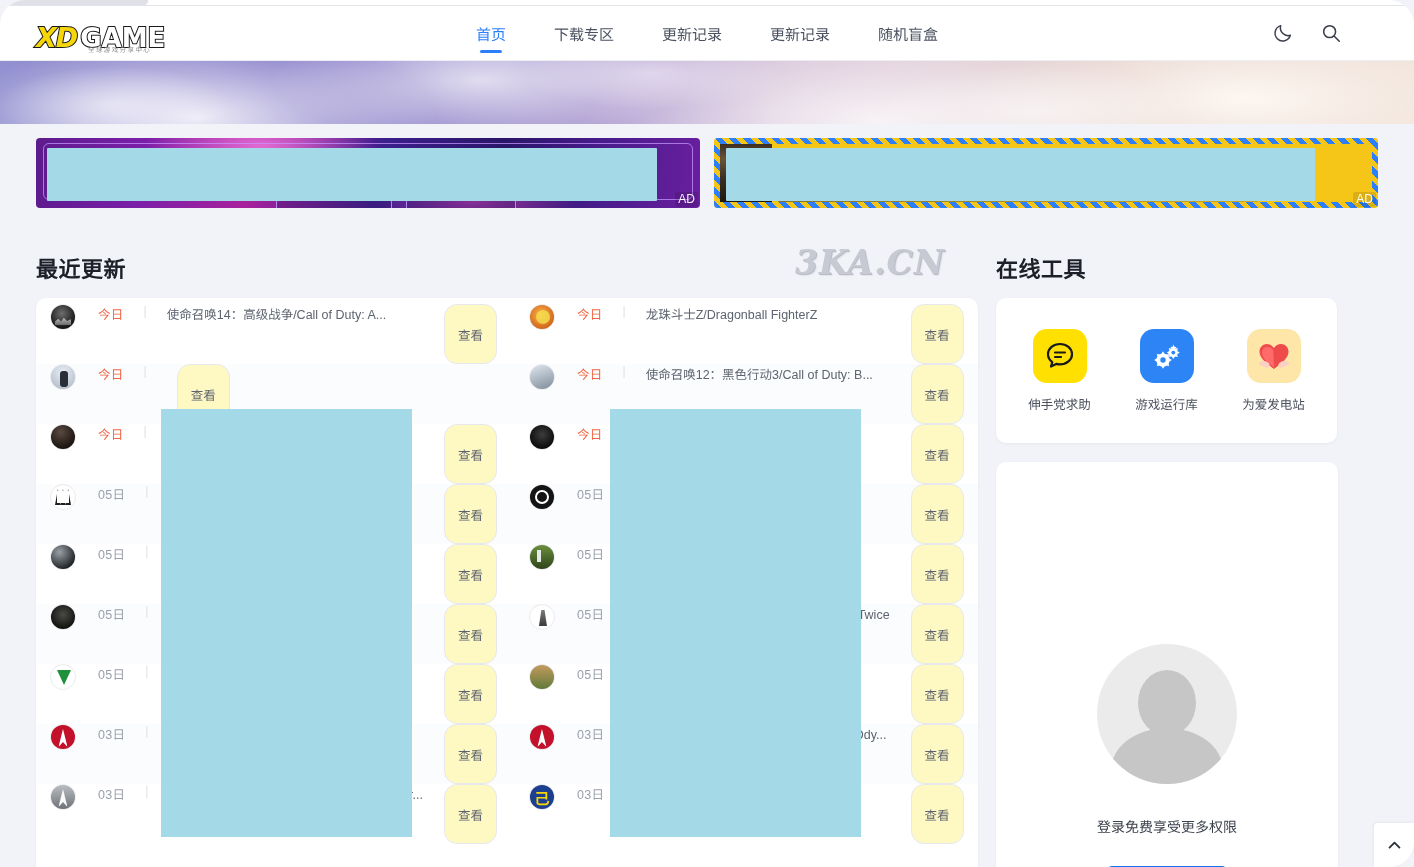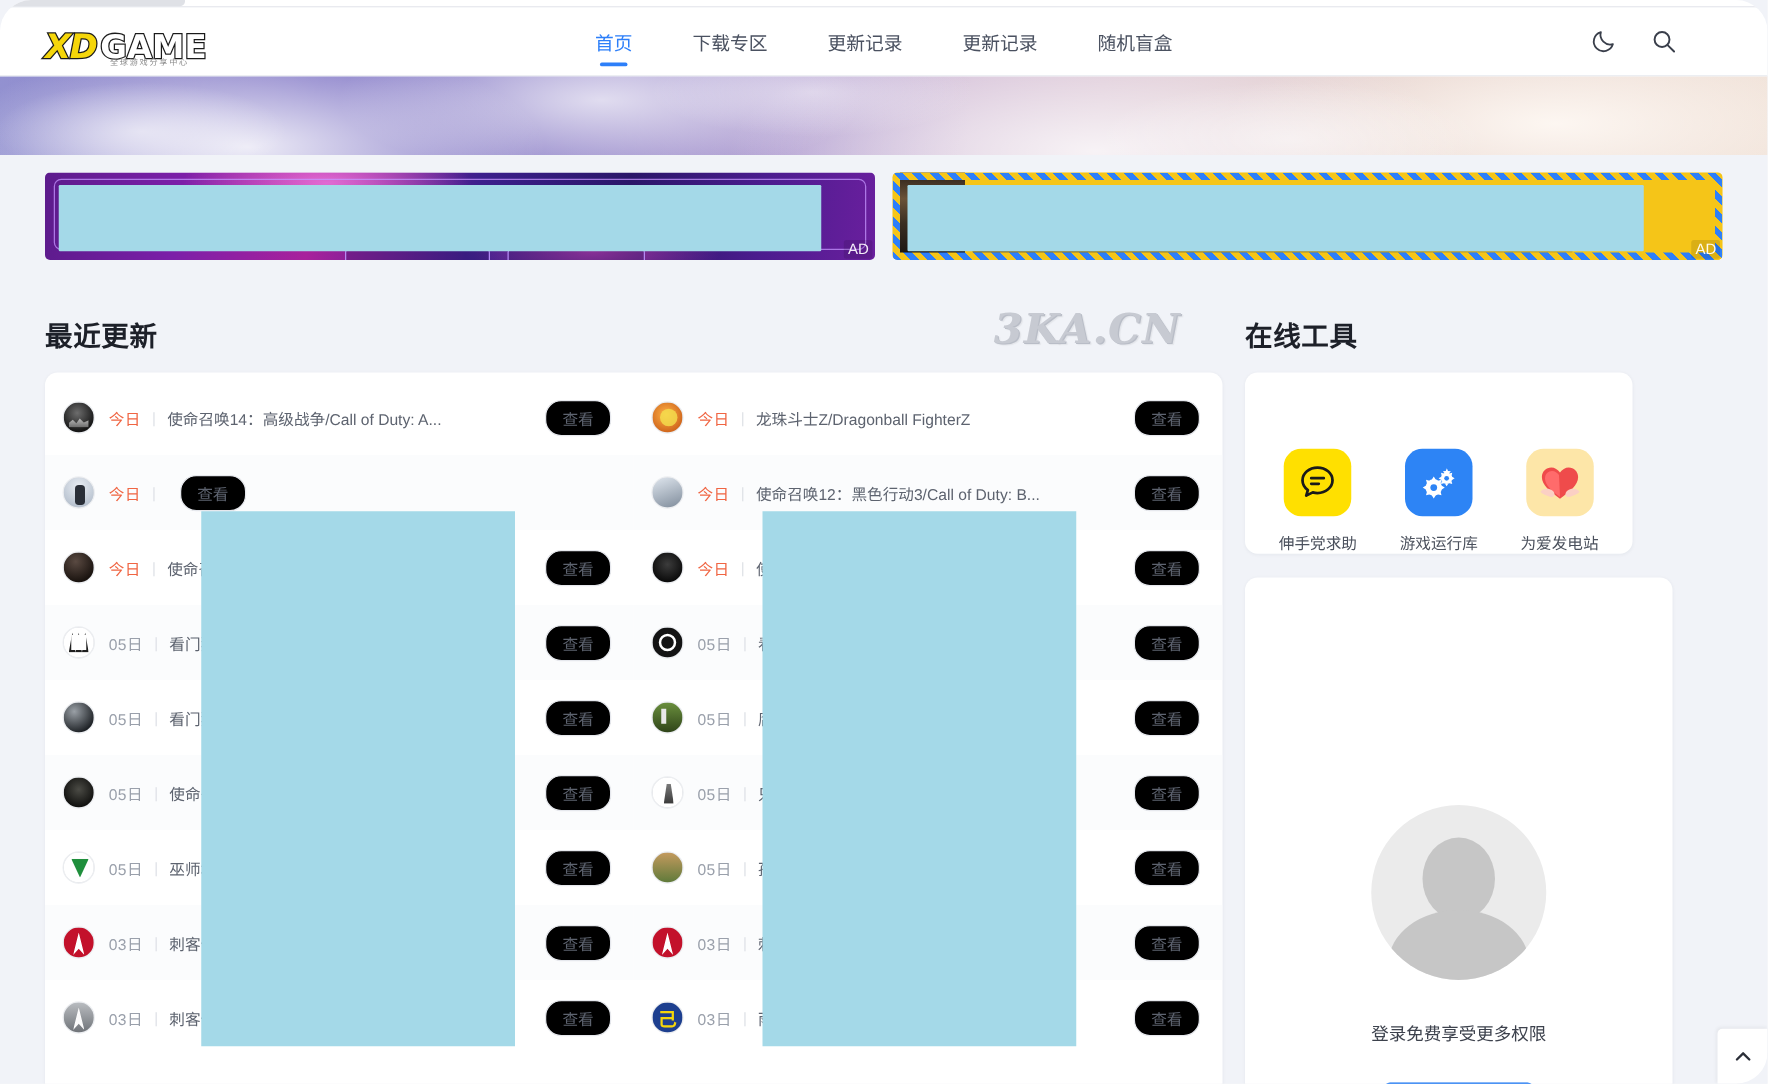--- a/index.html
+++ b/index.html
@@ -196,23 +196,24 @@
     width: 942px; height: 700px;
     background: #ffffff; border-radius: 10px;
     box-shadow: 0 1px 3px rgba(20,30,60,0.05);
     overflow: hidden;
   }
   .updates-grid {
     display: grid; grid-template-columns: 1fr 1fr;
     padding: 6px 0 0 0;
   }
   .u-row {
-    display: flex; align-items: center;
+    display: flex; 
     height: 60px; padding: 0 18px 0 14px;
     cursor: pointer;
+    gap: 11px;
   }
   .u-row.alt { background: #fbfcfd; }
   .u-ava {
     width: 26px; height: 26px; border-radius: 50%;
     flex: 0 0 26px; margin-right: 11px;
     background: #d7d9dd; overflow: hidden; position: relative;
     border: 1px solid #eceef1;
   }
   .u-date {
     font-size: 12.5px; color: #9aa0ab; flex: 0 0 auto;
@@ -221,21 +222,21 @@
   .u-date.today { color: #f06543; }
   .u-sep { color: #dfe2e7; margin: 0 9px; font-size: 12px; }
   .u-title {
     flex: 1 1 auto; min-width: 0;
     font-size: 12.5px; color: #5d6personally; color: #5d636f;
     white-space: nowrap; overflow: hidden; text-overflow: ellipsis;
   }
   .u-btn {
     flex: 0 0 auto; margin-left: 10px;
     font-size: 12.5px; color: #5d636f;
-    border: 1px solid #e6e8ed; background: #000000;
+    border: 1px solid #e6e8ed; background: #fef9c3;
     border-radius: 13px; padding: 4px 13px;
     cursor: pointer; white-space: nowrap;
   }
 
   
   .av { position: absolute; inset: 0; }
   .av-cod   { background: radial-gradient(circle at 45% 35%, #6d6d6d, #171717 70%); }
   .av-cod::after { content:""; position:absolute; left:4px; bottom:4px; right:4px; height:9px;
                    background: linear-gradient(180deg,#cfcfcf,#6a6a6a); clip-path: polygon(0 60%,20% 30%,38% 62%,55% 20%,75% 55%,100% 35%,100% 100%,0 100%); }
   .av-wd    { background: radial-gradient(circle at 50% 30%, #e9eef4, #b9c3d0 75%); }
@@ -267,24 +268,24 @@
   .av-stat::after{ content:""; position:absolute; left:9px; top:5px; width:8px; height:16px;
                    background: linear-gradient(180deg,#7b7b7b,#3a3a3a); clip-path: polygon(30% 0,70% 0,100% 100%,0 100%); }
   .av-sand  { background: linear-gradient(180deg,#c49a5e,#5f7a3a); }
   .av-e     { background:#1d3f8f; }
   .av-e::after{ content:"己"; position:absolute; inset:0; color:#f5d60a; font-size:15px;
                 display:flex; align-items:center; justify-content:center; font-weight:bold; }
 
   
   .tools-card {
     position: absolute; left: 996px; top: 174px;
-    width: 310px; height: 145px;
+    width: 341px; height: 145px;
     background: #ffffff; border-radius: 10px;
     box-shadow: 0 1px 3px rgba(20,30,60,0.05);
-    display: flex; align-items: flex-end; justify-content: space-around;
+    display: flex; align-items: center; justify-content: space-around;
     padding: 0 10px;
   }
   .tool { width: 76px; display: flex; flex-direction: column; align-items: center; cursor: pointer; }
   .tool-ic {
     width: 54px; height: 54px; border-radius: 14px;
     display: flex; align-items: center; justify-content: center;
     margin-bottom: 11px;
   }
   .tool-lb { font-size: 12.5px; color: #4b515d; white-space: nowrap; }
   .ti-help { background: #ffe000; }

